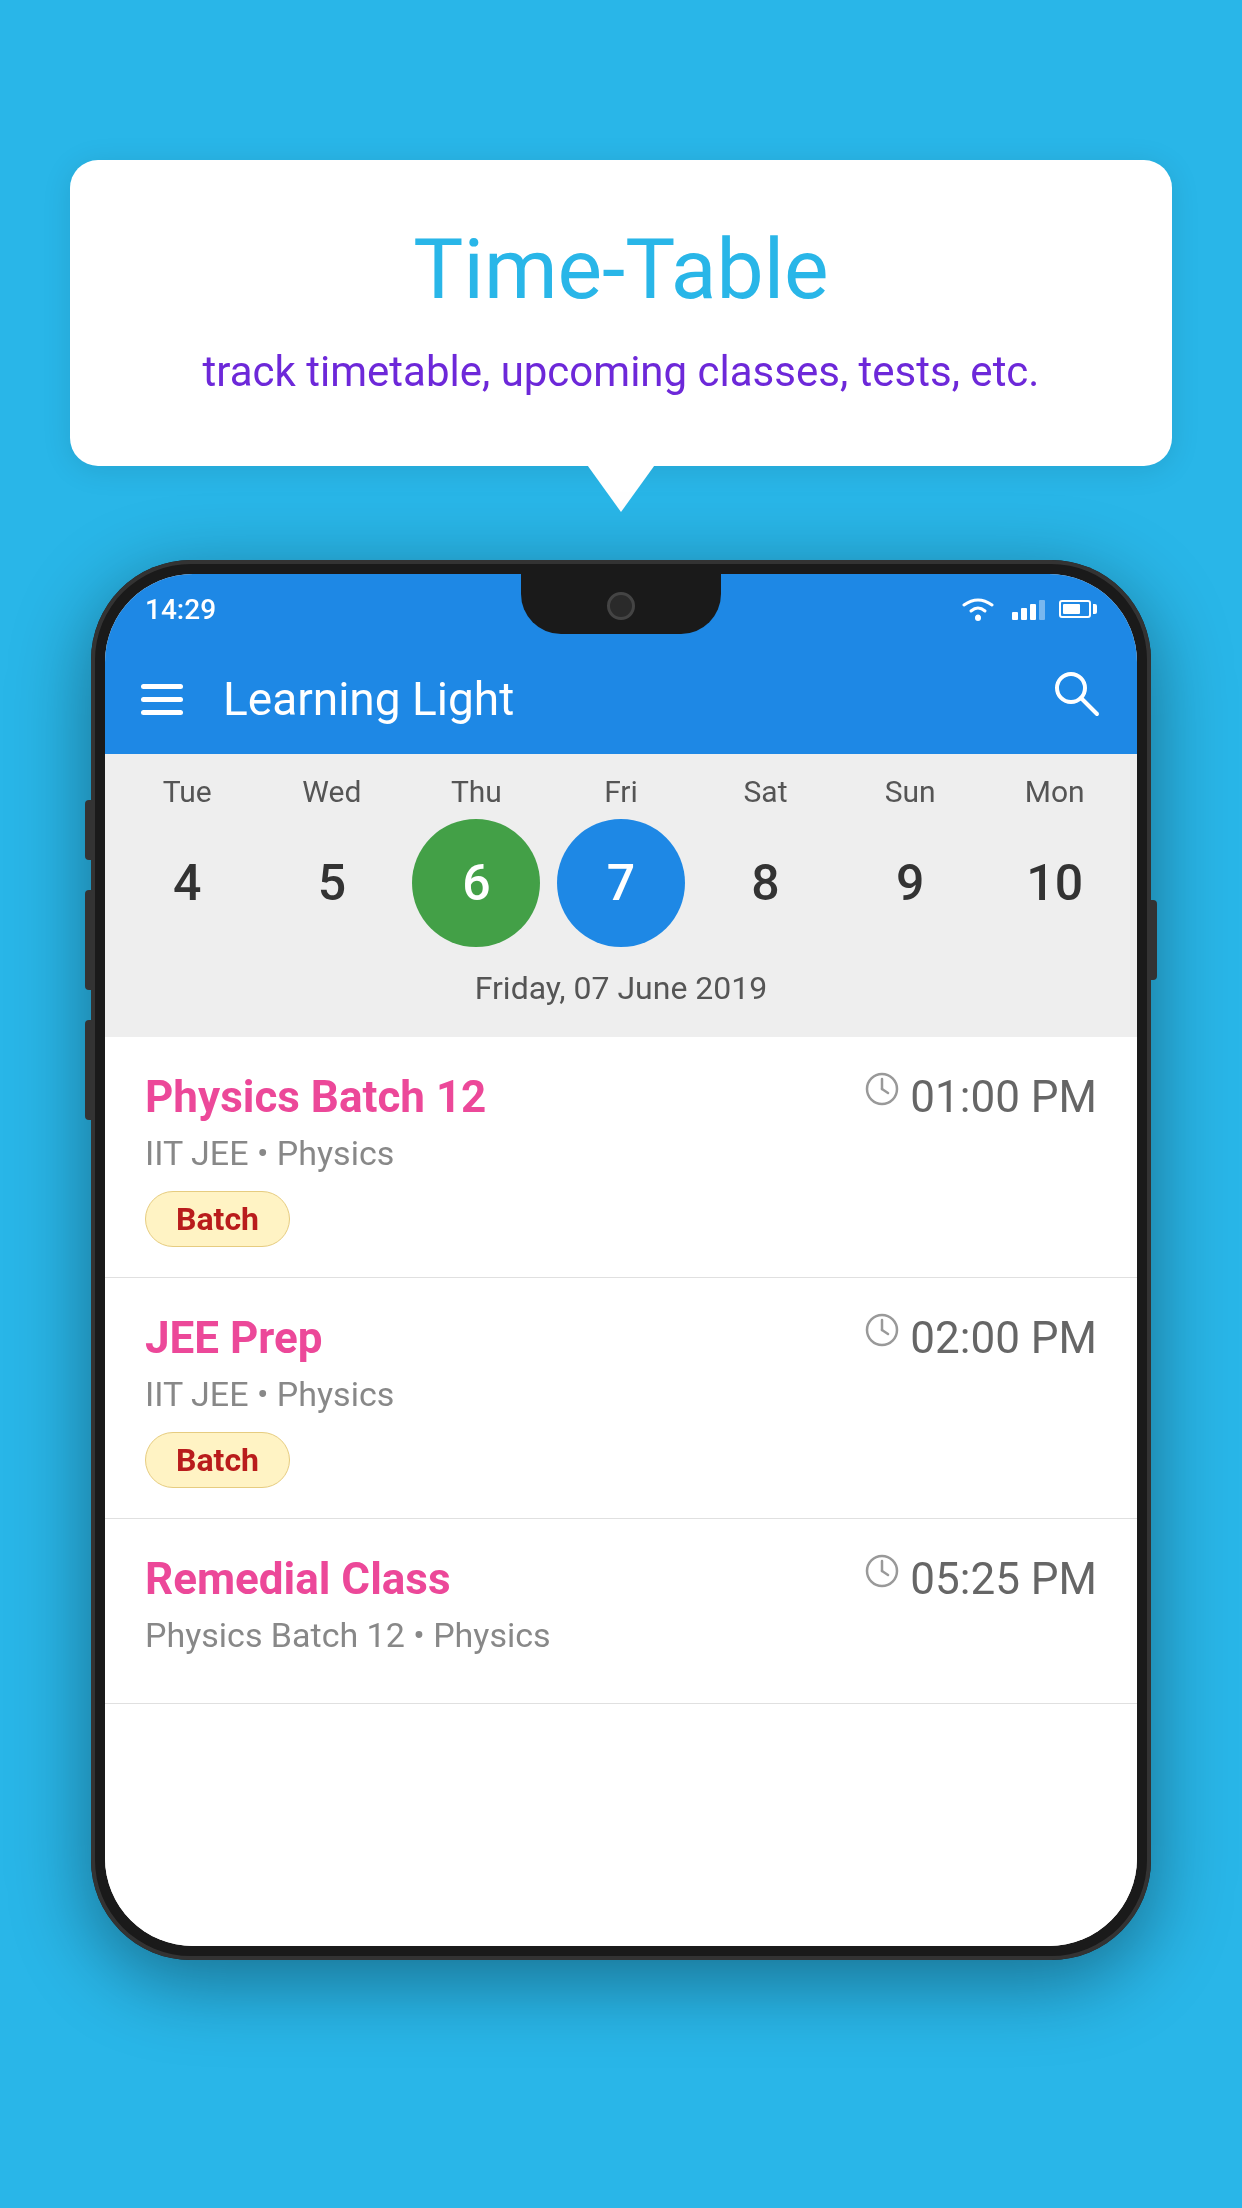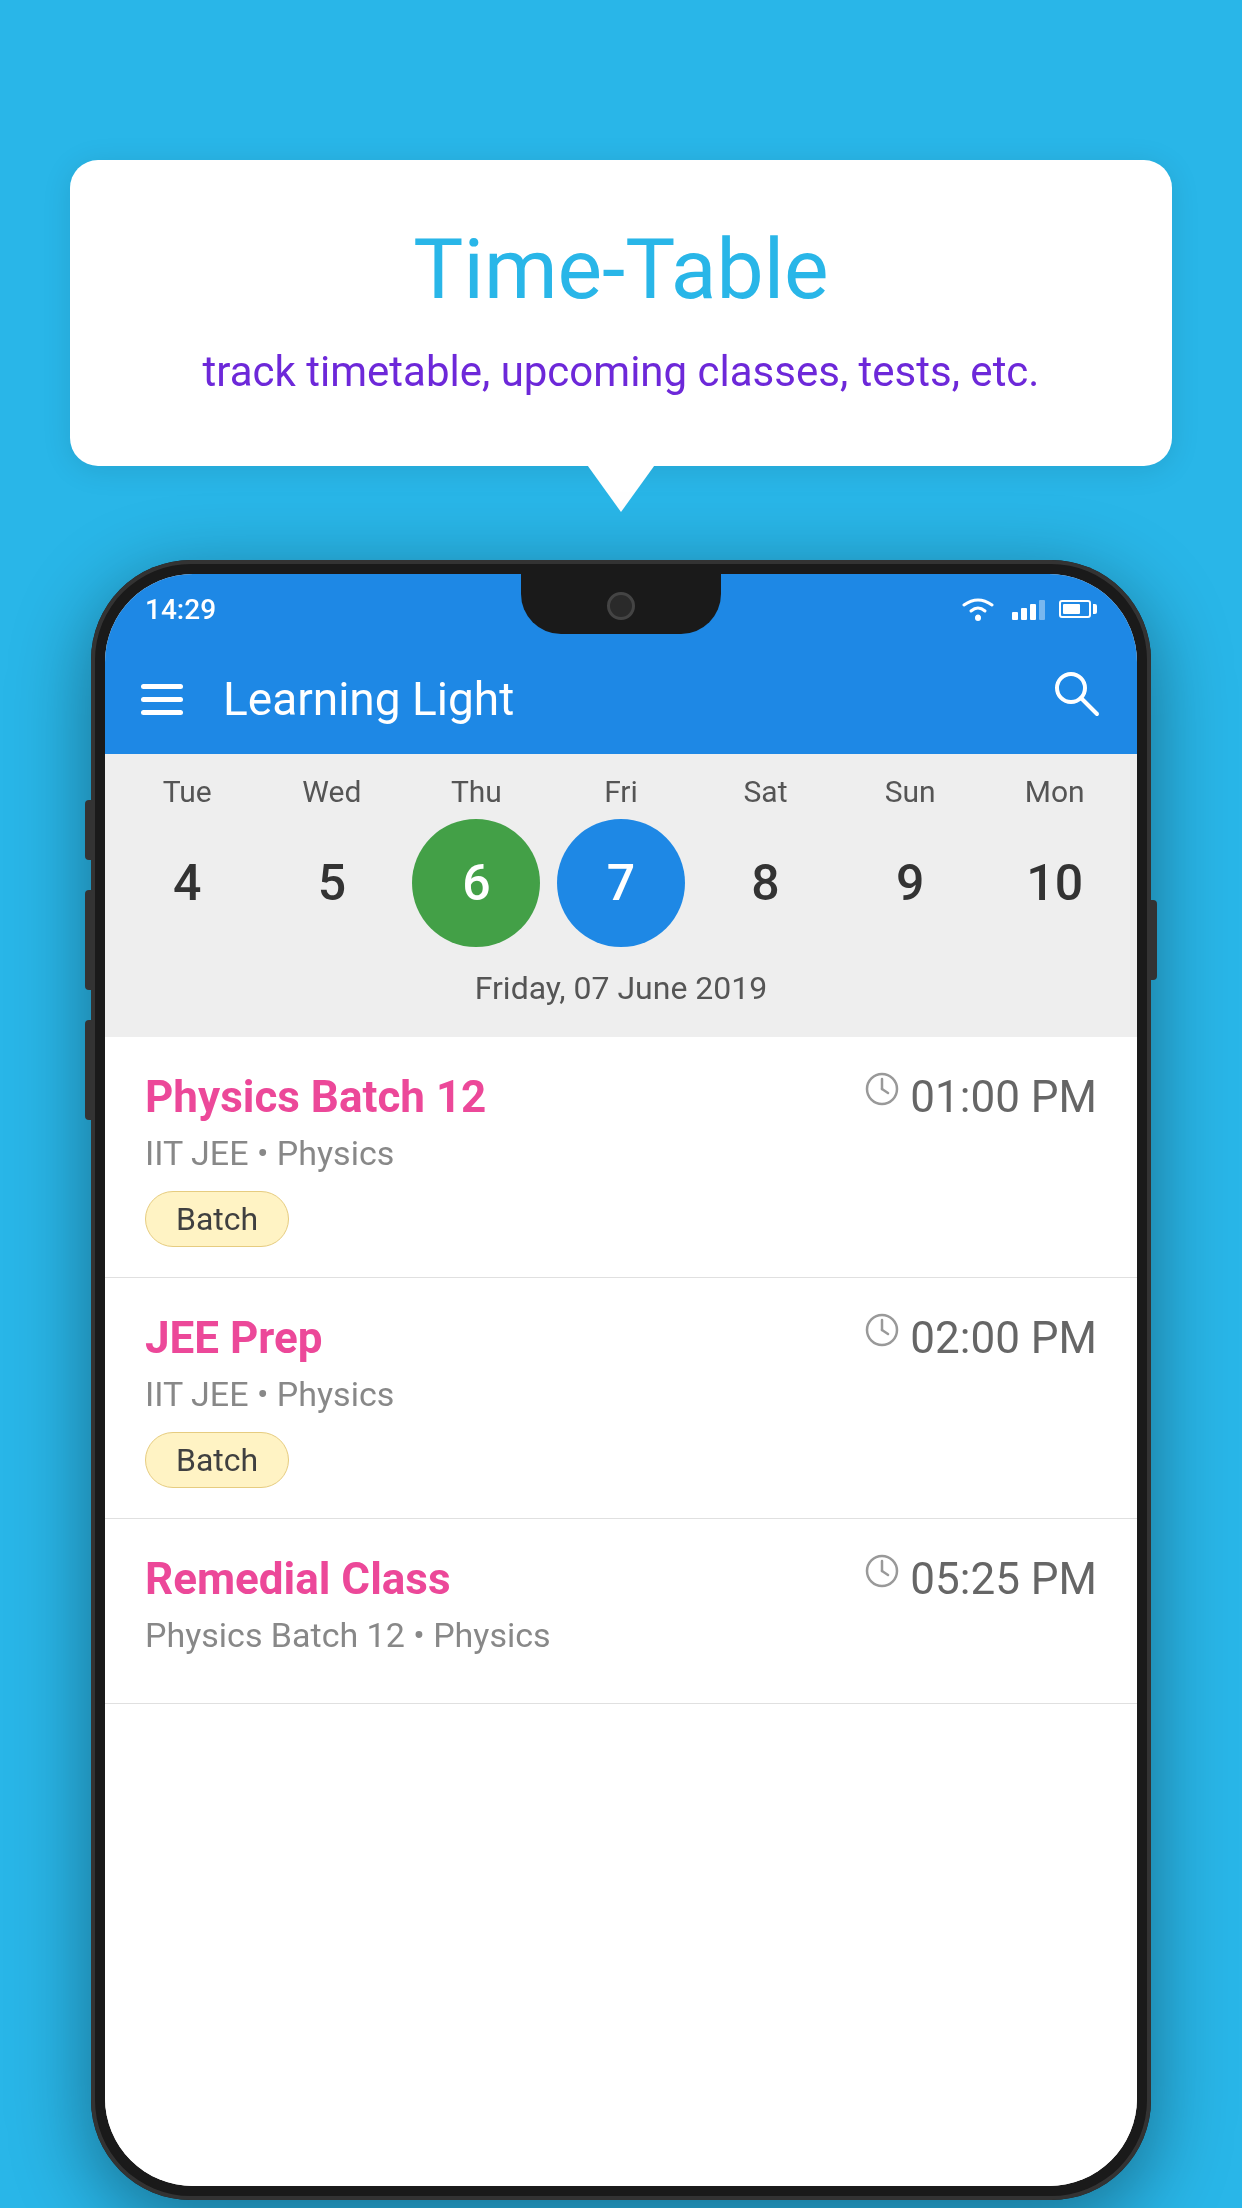--- a/index.html
+++ b/index.html
@@ -51,21 +51,21 @@
       font-weight: 400;
     }
 
     
     .phone-container {
       position: absolute;
       top: 560px;
       left: 50%;
       transform: translateX(-50%);
       width: 1060px;
-      height: 1640px;
+      height: 1400px;
     }
 
     
     .phone-frame {
       position: absolute;
       top: 0;
       left: 0;
       width: 100%;
       height: 100%;
       border-radius: 100px;
@@ -259,25 +259,25 @@
 
     .schedule-meta {
       font-size: 34px;
       color: #888;
       margin-bottom: 18px;
     }
 
     .batch-tag {
       display: inline-block;
       background: #fff3c4;
-      color: #404040;
+      color: #b91c1c;
       border-radius: 30px;
       padding: 8px 30px;
       font-size: 32px;
-      font-weight: 400;
+      font-weight: 700;
       border: 1.5px solid #e6cc80;
     }
 
     .screen-content {
       display: flex;
       flex-direction: column;
       height: 100%;
     }
 
     

